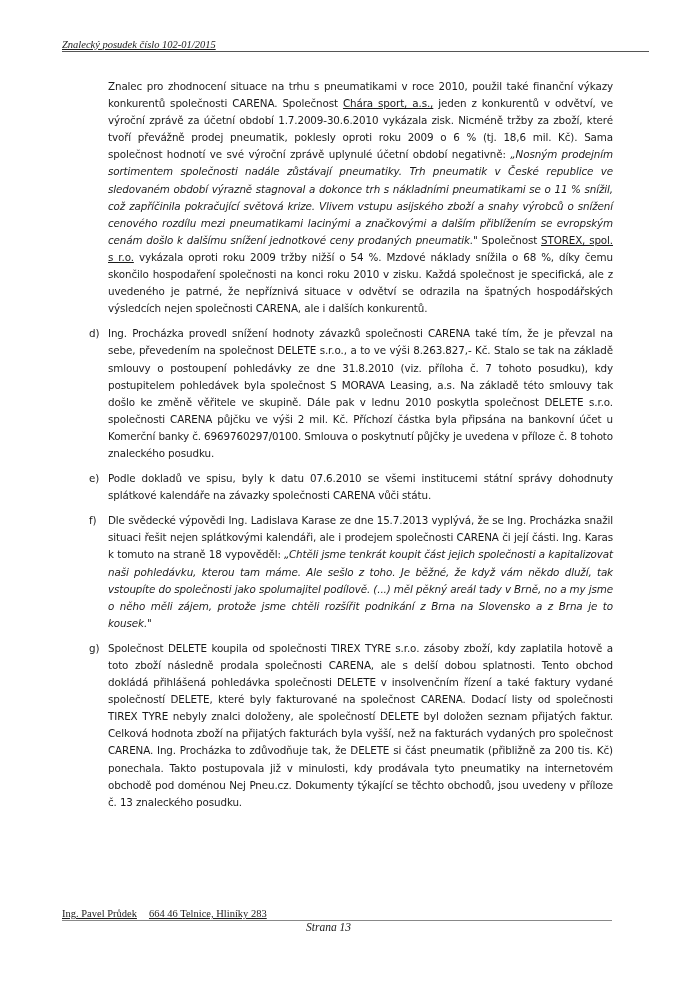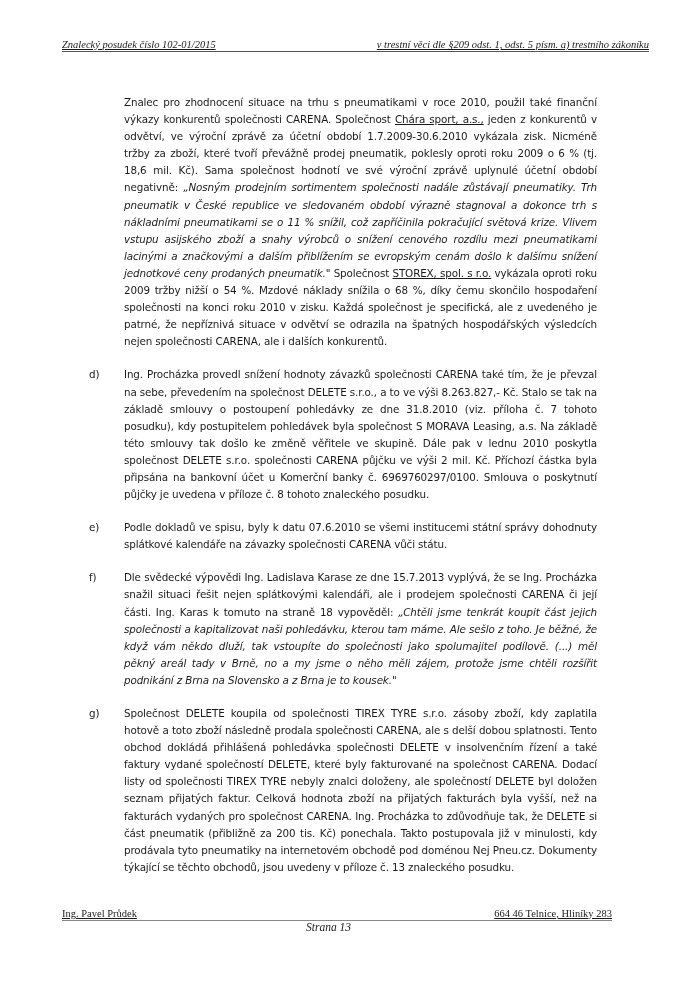--- a/index.html
+++ b/index.html
@@ -1,51 +1,51 @@
 <!DOCTYPE html>
 <html><head>
 <meta charset="utf-8">
 <style>
   html, body { margin: 0; padding: 0; background: #ffffff; }
   body { width: 695px; height: 982px; position: relative; overflow: hidden; color: #1a1a1a; }
   .page-header {
     position: absolute; left: 62px; top: 38px; width: 587px;
     font-family: "Liberation Serif", serif; font-style: italic; font-size: 10.5px;
-    border-bottom: 1.2px solid #555; display: flex; justify-content: space-between;
+    border-bottom: 1.2px solid #555; display: flex; 
     line-height: 13px; padding-bottom: 0px;
   }
   .page-header span { text-decoration: underline; }
   .content {
     position: absolute; left: 108px; top: 78px; width: 505px;
     font-family: "DejaVu Sans", sans-serif; font-size: 10.35px; line-height: 17.1px;
     text-align: justify; letter-spacing: -0.12px;
   }
-  .content p { margin: 16px; }
+  .content p { margin: 0; }
   .content i { font-style: italic; }
   .content u { text-decoration: underline; }
   .list-item { position: relative; margin-top: 8px; }
   .list-item .marker { position: absolute; left: -19px; top: 0; }
   .page-footer {
     position: absolute; left: 62px; top: 907px; width: 550px;
     font-family: "Liberation Serif", serif; font-size: 10.5px;
-    border-bottom: 1.6px solid #888; display: flex; justify-content: space-between;
+    border-bottom: 1.6px solid #888; display: flex; justify-content: flex-start;
     line-height: 13px;
+    gap: 12px;
   }
   .page-footer span { text-decoration: underline; }
   .page-number {
     position: absolute; left: 0; width: 657px; top: 921px; text-align: center;
     font-family: "Liberation Serif", serif; font-style: italic; font-size: 11.5px;
   }
 </style>
 </head>
 <body>
 
 <div class="page-header">
   <span>Znalecký posudek číslo 102-01/2015</span>
-  <span>v trestní věci dle §209 odst. 1, odst. 5 písm. a) trestního zákoníku</span>
 </div>
 
 <div class="content">
   <p><span>Znalec pro zhodnocení situace na trhu s pneumatikami v roce 2010, použil také finanční výkazy konkurentů společnosti CARENA. Společnost </span><u>Chára sport, a.s.,</u><span> jeden z konkurentů v odvětví, ve výroční zprávě za účetní období 1.7.2009-30.6.2010 vykázala zisk. Nicméně tržby za zboží, které tvoří převážně prodej pneumatik, poklesly oproti roku 2009 o 6 % (tj. 18,6 mil. Kč). Sama společnost hodnotí ve své výroční zprávě uplynulé účetní období negativně: </span><i>„Nosným prodejním sortimentem společnosti nadále zůstávají pneumatiky. Trh pneumatik v České republice ve sledovaném období výrazně stagnoval a dokonce trh s nákladními pneumatikami se o 11 % snížil, což zapříčinila pokračující světová krize. Vlivem vstupu asijského zboží a snahy výrobců o snížení cenového rozdílu mezi pneumatikami lacinými a značkovými a dalším přiblížením se evropským cenám došlo k dalšímu snížení jednotkové ceny prodaných pneumatik."</i><span> Společnost </span><u>STOREX, spol. s r.o.</u><span> vykázala oproti roku 2009 tržby nižší o 54 %. Mzdové náklady snížila o 68 %, díky čemu skončilo hospodaření společnosti na konci roku 2010 v zisku. Každá společnost je specifická, ale z uvedeného je patrné, že nepříznivá situace v odvětví se odrazila na špatných hospodářských výsledcích nejen společnosti CARENA, ale i dalších konkurentů.</span></p>
 
   <div class="list-item">
     <span class="marker">d)</span>
     <p>Ing. Procházka provedl snížení hodnoty závazků společnosti CARENA také tím, že je převzal na sebe, převedením na společnost DELETE s.r.o., a to ve výši 8.263.827,- Kč. Stalo se tak na základě smlouvy o postoupení pohledávky ze dne 31.8.2010 (viz. příloha č. 7 tohoto posudku), kdy postupitelem pohledávek byla společnost S MORAVA Leasing, a.s. Na základě této smlouvy tak došlo ke změně věřitele ve skupině. Dále pak v lednu 2010 poskytla společnost DELETE s.r.o. společnosti CARENA půjčku ve výši 2 mil. Kč. Příchozí částka byla připsána na bankovní účet u Komerční banky č. 6969760297/0100. Smlouva o poskytnutí půjčky je uvedena v příloze č. 8 tohoto znaleckého posudku.</p>
   </div>
 

